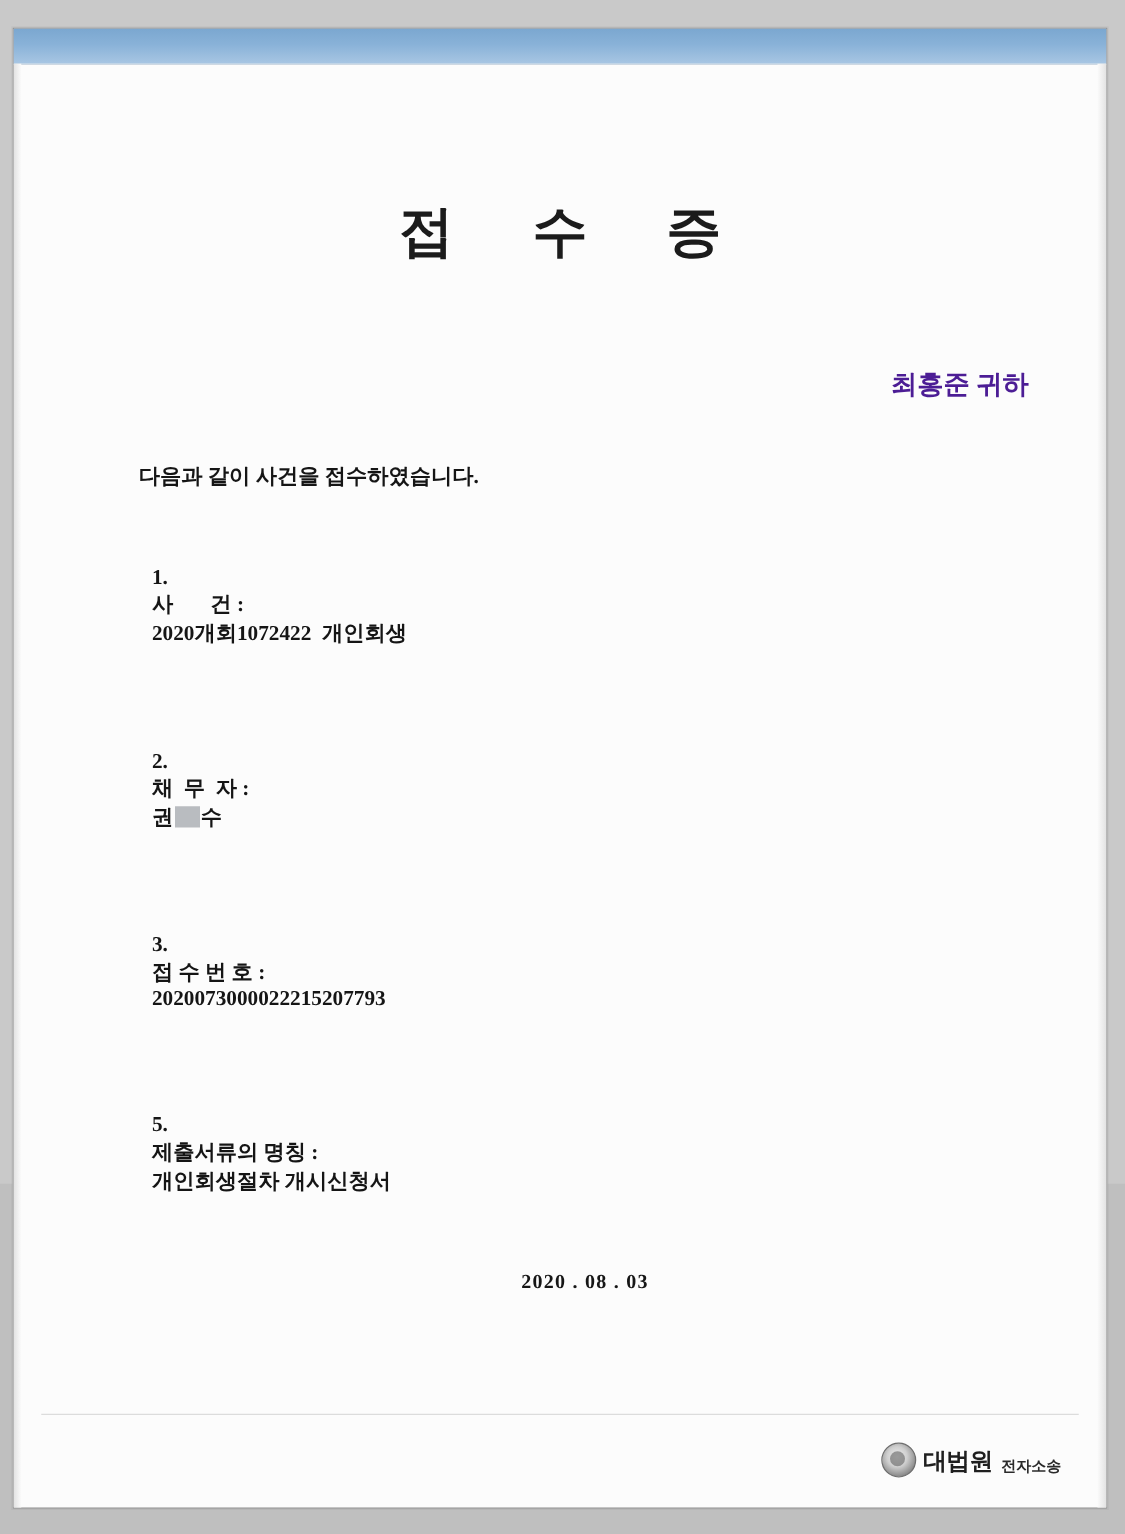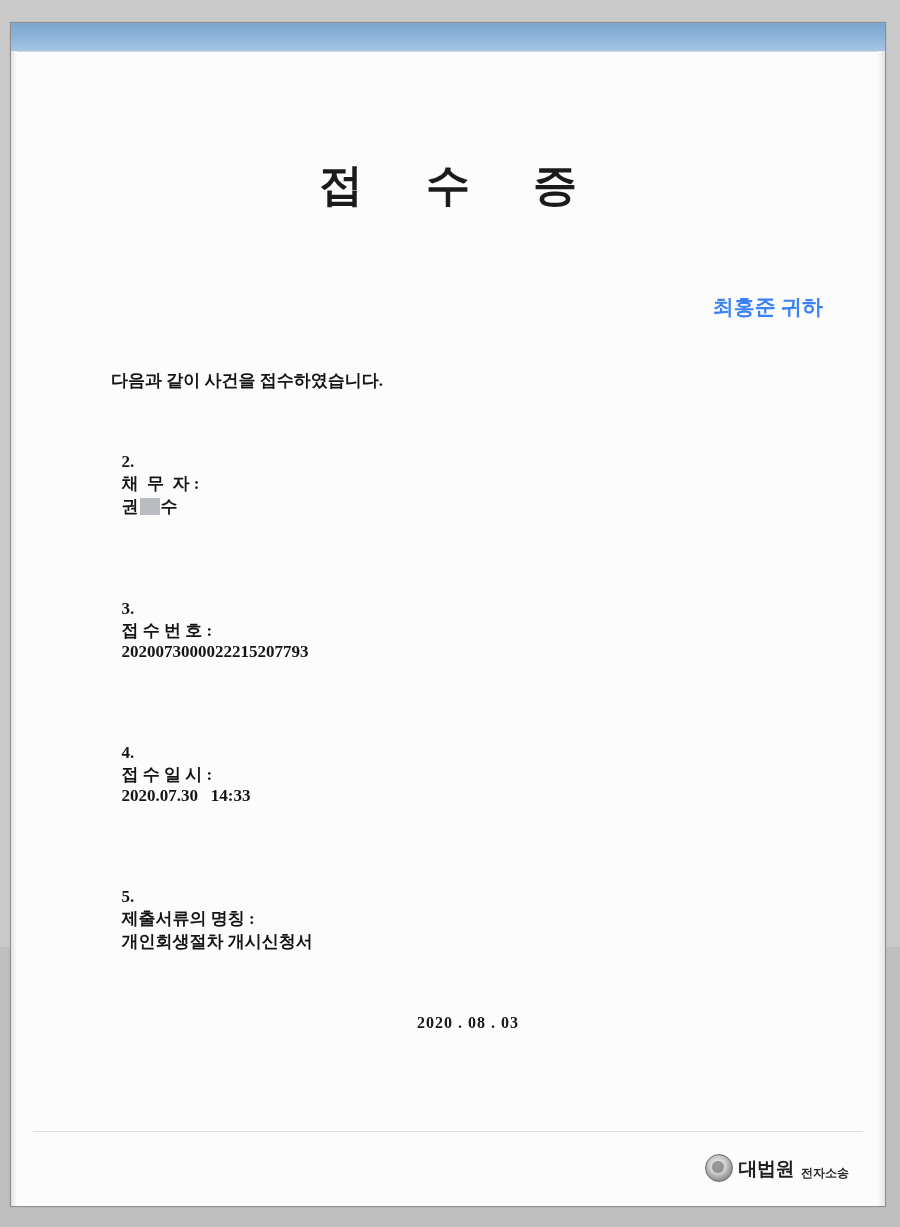--- a/index.html
+++ b/index.html
@@ -82,21 +82,21 @@
     color: #1b1b1b;
     font-family: "Liberation Serif", "DejaVu Serif", serif;
   }
 
   .addressee {
     text-align: right;
     margin-top: 78px;
     padding-right: 62px;
     font-size: 21px;
     font-weight: 700;
-    color: #3b82f6;
+    color: #4c1d95;
   }
 
   .intro {
     margin-top: 48px;
     padding-left: 100px;
     font-size: 17px;
     font-weight: 700;
     color: #151515;
   }
 
@@ -199,38 +199,38 @@
     <div class="content">
 
       <div class="doc-title">접 수 증</div>
 
       <div class="addressee">최홍준 귀하</div>
 
       <div class="intro">다음과 같이 사건을 접수하였습니다.</div>
 
       <div class="items">
 
+        <div class="item">
+          <span class="lbl">1.</span>
+          <span class="lbl">사       건 :</span>
+          <span class="val">2020개회1072422  개인회생</span>
+        </div>
 
         <div class="item">
           <span class="lbl">2.</span>
           <span class="lbl">채  무  자 :</span>
           <span class="val">권</span><span class="redaction"></span><span class="val">수</span>
         </div>
 
         <div class="item">
           <span class="lbl">3.</span>
           <span class="lbl">접 수 번 호 :</span>
           <span class="val">2020073000022215207793</span>
         </div>
 
-        <div class="item">
-          <span class="lbl">4.</span>
-          <span class="lbl">접 수 일 시 :</span>
-          <span class="val">2020.07.30   14:33</span>
-        </div>
 
         <div class="item">
           <span class="lbl">5.</span>
           <span class="lbl">제출서류의 명칭 :</span>
           <span class="val">개인회생절차 개시신청서</span>
         </div>
 
       </div>
 
       <div class="date-line">2020 . 08 . 03</div>

